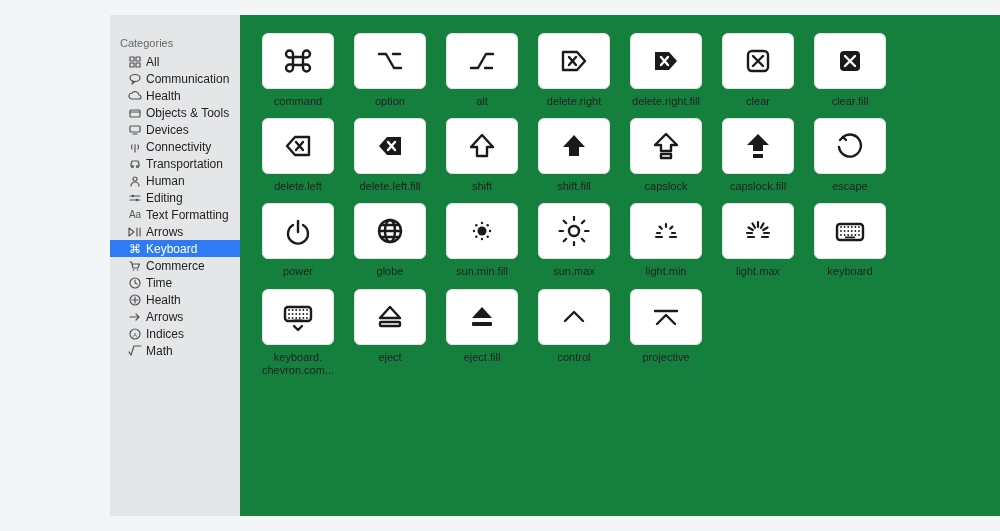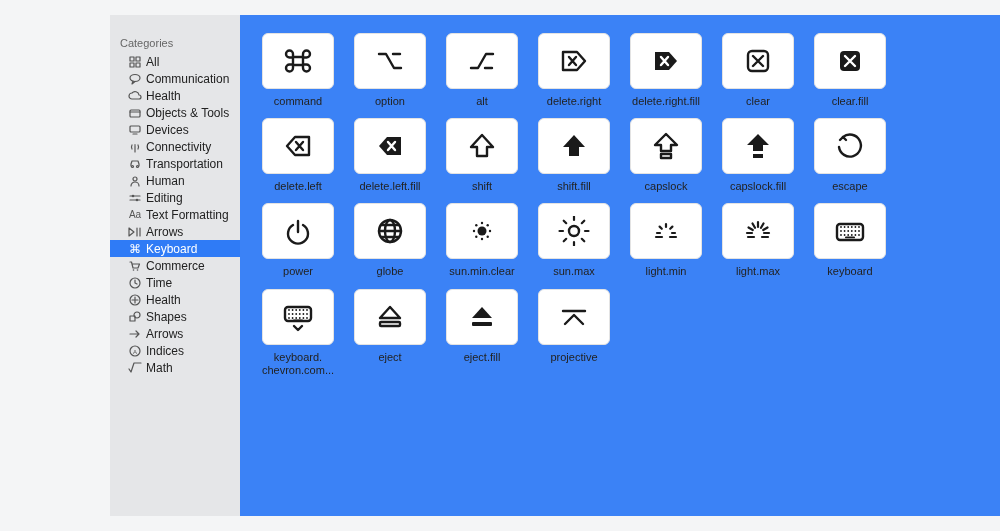--- a/index.html
+++ b/index.html
@@ -42,21 +42,21 @@
     flex-shrink: 0;
     display: flex;
     align-items: center;
     justify-content: center;
     font-size: 11px;
     color: #555;
   }
   .sidebar-item.selected .cat-icon { color: #fff; }
   .main {
     flex: 1;
-    background: #3b82f6;
+    background: #15803d;
     padding: 18px 6px 0 18px;
     overflow: hidden;
   }
   .grid {
     display: grid;
     grid-template-columns: repeat(7, 80px);
     column-gap: 12px;
     row-gap: 10px;
   }
   .cell {
@@ -222,29 +222,20 @@
         <span class="cat-icon">
           <svg width="12" height="12" viewBox="0 0 12 12">
             <path d="M6 6m-5 0a5 5 0 1 0 10 0 5 5 0 1 0-10 0M6 3v6M3 6h6" stroke="currentColor" stroke-width="1.2" fill="none" stroke-linecap="round" stroke-linejoin="round"></path>
           </svg>
         </span>
         <span>Health</span>
       </div>
       <div class="sidebar-item">
         <span class="cat-icon">
           <svg width="12" height="12" viewBox="0 0 12 12">
-            <rect x="1" y="5" width="5" height="5" stroke="currentColor" stroke-width="1.2" fill="none" stroke-linecap="round" stroke-linejoin="round"></rect>
-            <circle cx="8" cy="4" r="3" stroke="currentColor" stroke-width="1.2" fill="none" stroke-linecap="round" stroke-linejoin="round"></circle>
-          </svg>
-        </span>
-        <span>Shapes</span>
-      </div>
-      <div class="sidebar-item">
-        <span class="cat-icon">
-          <svg width="12" height="12" viewBox="0 0 12 12">
             <path d="M1 6h9M7 3l3 3-3 3" stroke="currentColor" stroke-width="1.2" fill="none" stroke-linecap="round" stroke-linejoin="round"></path>
           </svg>
         </span>
         <span>Arrows</span>
       </div>
       <div class="sidebar-item">
         <span class="cat-icon">
           <svg width="12" height="12" viewBox="0 0 12 12">
             <circle cx="6" cy="6" r="5" stroke="currentColor" stroke-width="1.2" fill="none" stroke-linecap="round" stroke-linejoin="round"></circle>
             <text x="6" y="8.5" font-size="6" text-anchor="middle" fill="currentColor">A</text>
@@ -412,21 +403,21 @@
             <circle cx="25.0" cy="15.0" r="1.2" fill="#1a1a1a"></circle>
             <circle cx="22.7" cy="20.7" r="1.2" fill="#1a1a1a"></circle>
             <circle cx="17.0" cy="23.0" r="1.2" fill="#1a1a1a"></circle>
             <circle cx="11.3" cy="20.7" r="1.2" fill="#1a1a1a"></circle>
             <circle cx="9.0" cy="15.0" r="1.2" fill="#1a1a1a"></circle>
             <circle cx="11.3" cy="9.3" r="1.2" fill="#1a1a1a"></circle>
             <circle cx="17.0" cy="7.0" r="1.2" fill="#1a1a1a"></circle>
             <circle cx="22.7" cy="9.3" r="1.2" fill="#1a1a1a"></circle>
           </svg>
         </div>
-        <div class="label">sun.min.clear</div>
+        <div class="label">sun.min.fill</div>
       </div>
       <div class="cell">
         <div class="tile">
           <svg width="34" height="30" viewBox="0 0 34 30">
             <circle cx="17" cy="15" r="5" stroke="#1a1a1a" stroke-width="2.4" fill="none" stroke-linecap="round" stroke-linejoin="round"></circle>
             <line x1="28.0" y1="15.0" x2="31.5" y2="15.0" stroke="#1a1a1a" stroke-width="2.2" stroke-linecap="round"></line>
             <line x1="24.8" y1="22.8" x2="27.3" y2="25.3" stroke="#1a1a1a" stroke-width="2.2" stroke-linecap="round"></line>
             <line x1="17.0" y1="26.0" x2="17.0" y2="29.5" stroke="#1a1a1a" stroke-width="2.2" stroke-linecap="round"></line>
             <line x1="9.2" y1="22.8" x2="6.7" y2="25.3" stroke="#1a1a1a" stroke-width="2.2" stroke-linecap="round"></line>
             <line x1="6.0" y1="15.0" x2="2.5" y2="15.0" stroke="#1a1a1a" stroke-width="2.2" stroke-linecap="round"></line>
@@ -536,20 +527,28 @@
           <svg width="34" height="30" viewBox="0 0 34 30">
             <path d="M17 5l10 11H7z" fill="#1a1a1a"></path>
             <rect x="7" y="20" width="20" height="4" rx="1" fill="#1a1a1a"></rect>
           </svg>
         </div>
         <div class="label">eject.fill</div>
       </div>
       <div class="cell">
         <div class="tile">
           <svg width="34" height="30" viewBox="0 0 34 30">
+            <path d="M8 19l9-9 9 9" stroke="#1a1a1a" stroke-width="2.4" fill="none" stroke-linecap="round" stroke-linejoin="round"></path>
+          </svg>
+        </div>
+        <div class="label">control</div>
+      </div>
+      <div class="cell">
+        <div class="tile">
+          <svg width="34" height="30" viewBox="0 0 34 30">
             <path d="M8 22l9-9 9 9" stroke="#1a1a1a" stroke-width="2.4" fill="none" stroke-linecap="round" stroke-linejoin="round"></path>
             <path d="M6 9h22" stroke="#1a1a1a" stroke-width="2.4" fill="none" stroke-linecap="round" stroke-linejoin="round"></path>
           </svg>
         </div>
         <div class="label">projective</div>
       </div>
     </div>
 </div>
 
 </body></html>

